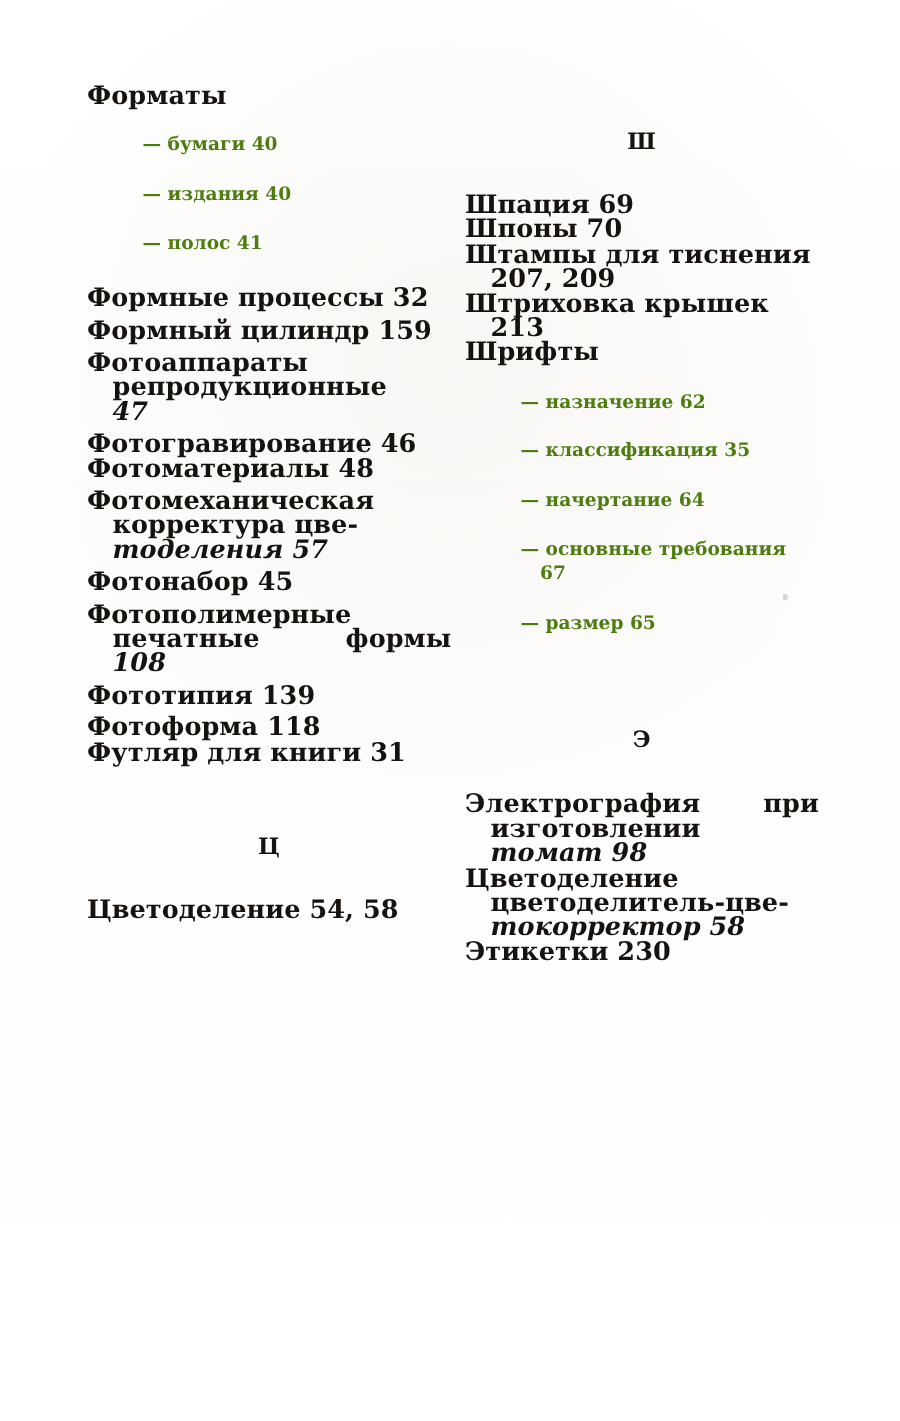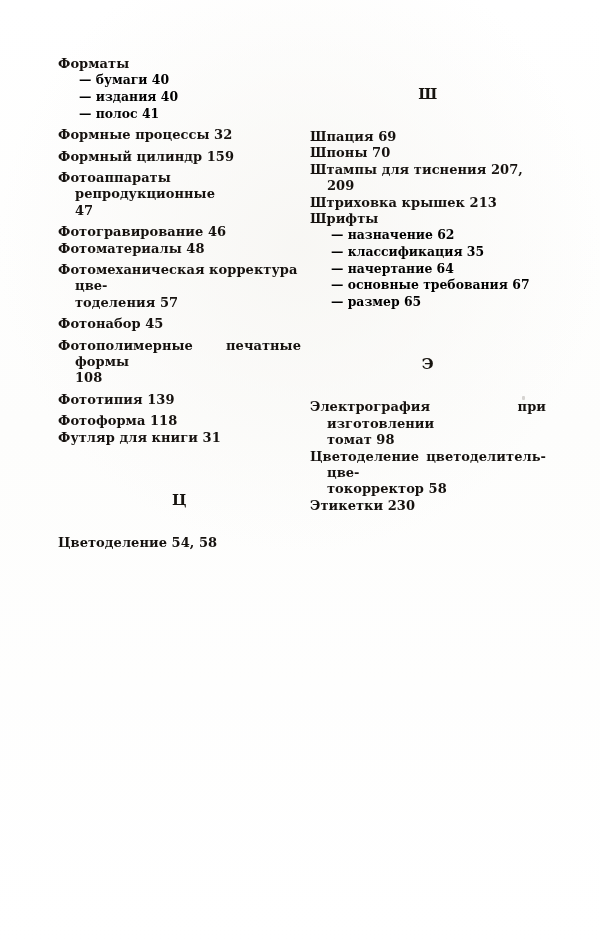--- a/index.html
+++ b/index.html
@@ -46,21 +46,21 @@
   .letter-heading {
     font-weight: bold;
     font-size: 15px;
     text-align: center;
     letter-spacing: 0.5px;
     color: #17140f;
   }
 
   
   .entry {
-    font-size: 13px;
+    font-size: 17px;
     font-weight: bold;
     line-height: 16.4px;
     color: #16120f;
     margin: 0;
     text-indent: 0;
     padding-left: 17px;
     text-indent: -17px;
     letter-spacing: 0.05px;
   }
   
@@ -68,29 +68,30 @@
     text-align: justify;
   }
   .entry.justify > .line1 {
     display: block;
     text-align: justify;
     text-align-last: justify;
   }
   .entry .cont {
     display: block;
     padding-left: 17px;
+    font-style: italic;
   }
 
   
   .sub {
     font-size: 12.4px;
     font-weight: bold;
     line-height: 16.6px;
-    color: #000000;
-    margin: 0;
+    color: #4d7c0f;
+    margin: 16px;
     padding-left: 34px;
     text-indent: -13px;
   }
 
   .gap-sm { height: 5px; }
   .gap-md { height: 11px; }
   .gap-xl { height: 30px; }
 
   
   #speck {

